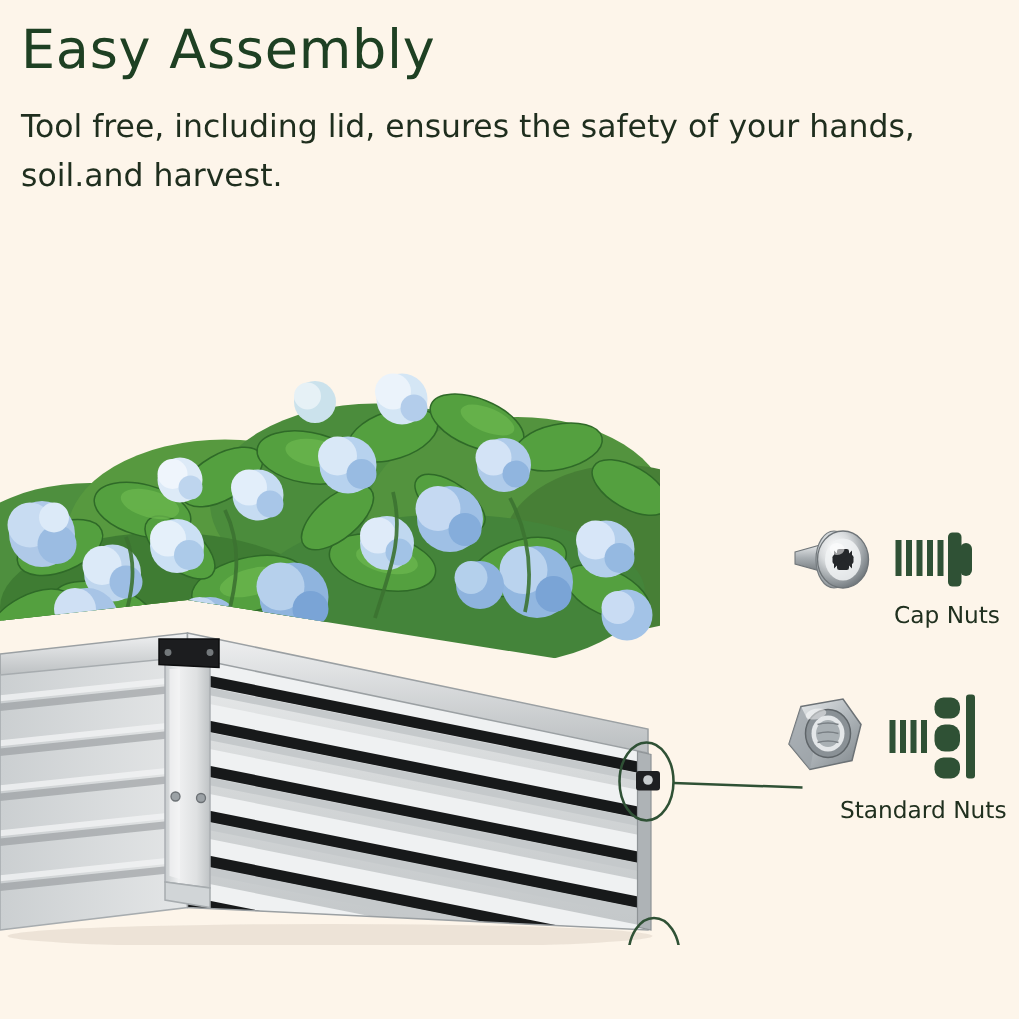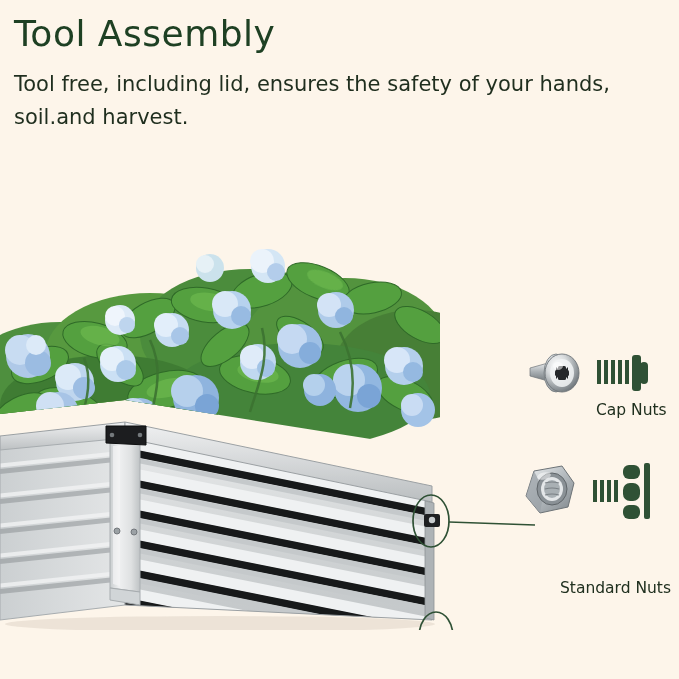--- a/index.html
+++ b/index.html
@@ -39,36 +39,36 @@
   #scene svg{display:block;}
 
   
   .callout-label{
     position:absolute;
     font-size:15.5px;color:#20301F;
     white-space:nowrap;
     font-family:"DejaVu Sans", sans-serif;
   }
   #lbl-cap{left:596px;top:401px;}
-  #lbl-std{left:560px;top:531px;margin-top:48px;}
+  #lbl-std{left:560px;top:531px;}
 
   .hw-photo{position:absolute;}
   #photo-cap{left:528px;top:348px;width:56px;height:52px;}
   #photo-std{left:518px;top:463px;width:58px;height:56px;}
 
   .hw-diagram{position:absolute;}
   #diag-cap{left:596px;top:350px;width:56px;height:46px;}
   #diag-std{left:592px;top:460px;width:62px;height:62px;}
 </style>
 </head>
 <body>
 
 <div id="root">
 
-  <div class="headline">Tool Assembly</div>
+  <div class="headline">Easy Assembly</div>
 
   <div class="subhead">Tool free, including lid, ensures the safety of your hands, soil.and harvest.</div>
 
   <div id="scene">
     <svg width="679" height="480" viewBox="0 0 679 480" xmlns="http://www.w3.org/2000/svg">
       <defs>
 
         <linearGradient id="gFront" x1="0" y1="0" x2="0" y2="1">
           <stop offset="0%" stop-color="#E9EBEC"></stop>
           <stop offset="45%" stop-color="#D5D8D9"></stop>

